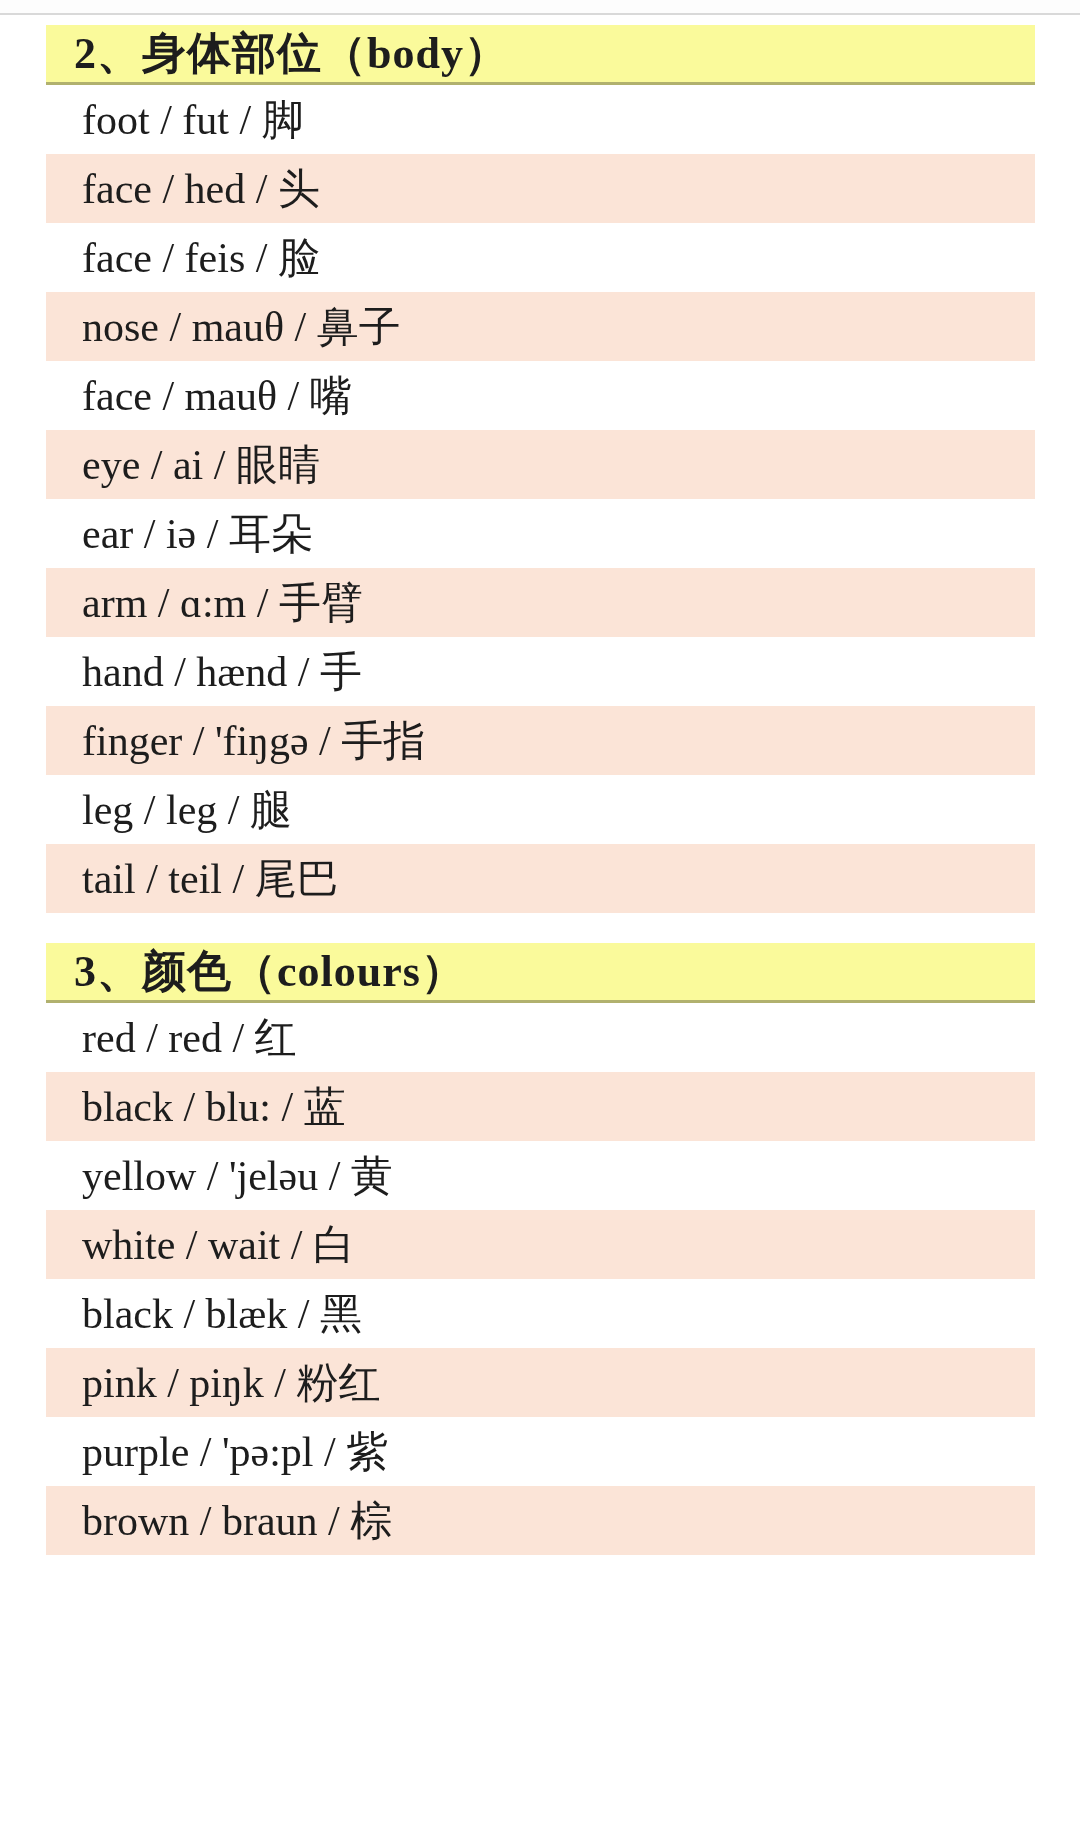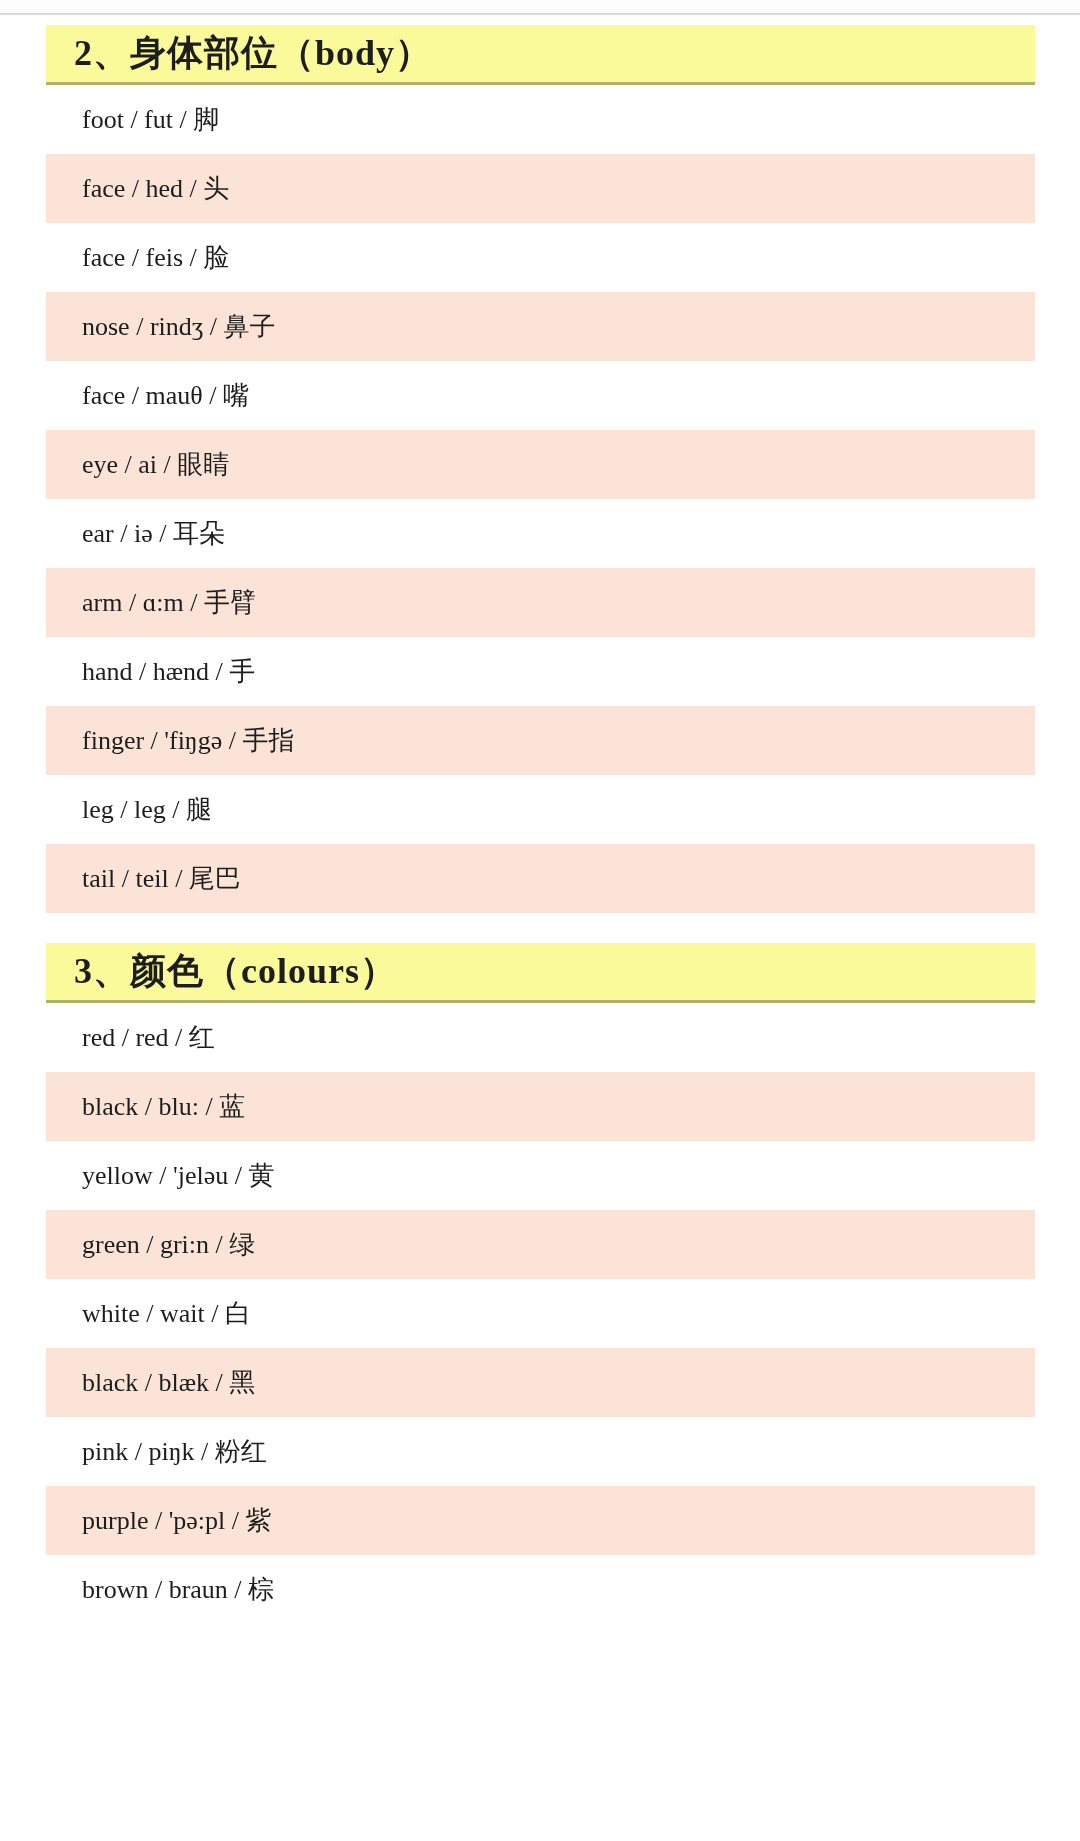--- a/index.html
+++ b/index.html
@@ -30,36 +30,36 @@
   }
   .section-header {
     height: 60px;
     background: var(--header-bg);
     border-bottom: 3px solid var(--header-border);
     display: flex;
     align-items: center;
     padding-left: 28px;
   }
   .section-title {
-    font-size: 36px;
+    font-size: 44px;
     font-weight: bold;
     letter-spacing: 1px;
     white-space: nowrap;
   }
   .rows { width: 100%; }
   .row {
     height: 69px;
     display: flex;
     align-items: center;
     padding-left: 36px;
     background: var(--row-bg);
   }
   .row:nth-child(even) { background: var(--row-alt-bg); }
   .row-text {
-    font-size: 26px;
+    font-size: 42px;
     white-space: nowrap;
   }
   .section-gap { margin-top: 30px; }
 </style>
 </head>
 <body>
 
 <div class="page">
   <div class="top-strip"></div>
   <div class="top-divider"></div>
@@ -74,21 +74,21 @@
           <div class="row">
             <span class="row-text">foot / fut / 脚</span>
           </div>
           <div class="row">
             <span class="row-text">face / hed / 头</span>
           </div>
           <div class="row">
             <span class="row-text">face / feis / 脸</span>
           </div>
           <div class="row">
-            <span class="row-text">nose / rindʒ / 鼻子</span>
+            <span class="row-text">nose / mauθ / 鼻子</span>
           </div>
           <div class="row">
             <span class="row-text">face / mauθ / 嘴</span>
           </div>
           <div class="row">
             <span class="row-text">eye / ai / 眼睛</span>
           </div>
           <div class="row">
             <span class="row-text">ear / iə / 耳朵</span>
           </div>
@@ -118,23 +118,20 @@
           <div class="row">
             <span class="row-text">red / red / 红</span>
           </div>
           <div class="row">
             <span class="row-text">black / blu: / 蓝</span>
           </div>
           <div class="row">
             <span class="row-text">yellow / 'jeləu / 黄</span>
           </div>
           <div class="row">
-            <span class="row-text">green / gri:n / 绿</span>
-          </div>
-          <div class="row">
             <span class="row-text">white / wait / 白</span>
           </div>
           <div class="row">
             <span class="row-text">black / blæk / 黑</span>
           </div>
           <div class="row">
             <span class="row-text">pink / piŋk / 粉红</span>
           </div>
           <div class="row">
             <span class="row-text">purple / 'pə:pl / 紫</span>

